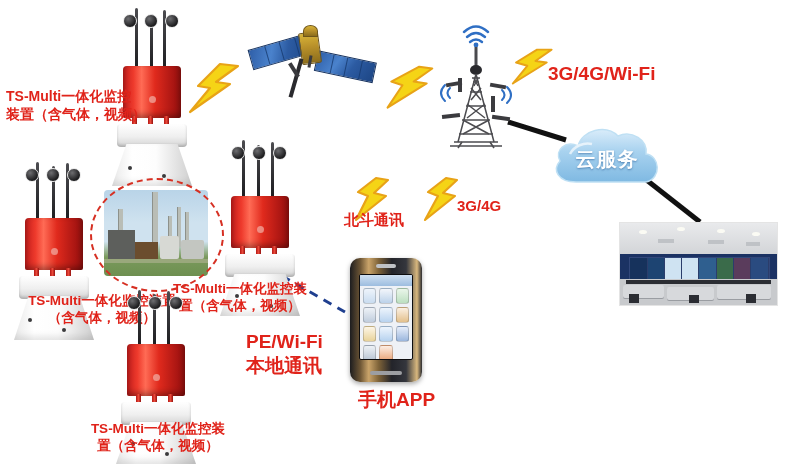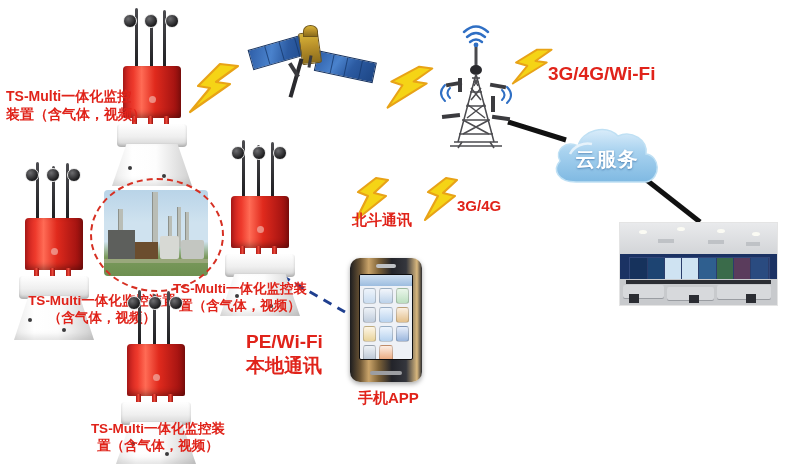--- a/index.html
+++ b/index.html
@@ -325,21 +325,21 @@
   </svg>
 
   <svg class="bolt" style="left:352px;top:176px;" width="40" height="48" viewBox="0 0 40 48">
     <polygon points="24,2 6,16 16,20 4,44 34,20 22,17 36,4" fill="#f5d416" stroke="#e8a317" stroke-width="2.2" stroke-linejoin="round"></polygon>
   </svg>
 
   <svg class="bolt" style="left:420px;top:176px;" width="40" height="48" viewBox="0 0 40 48">
     <polygon points="26,2 8,16 18,20 5,44 35,20 23,17 37,4" fill="#f5d416" stroke="#e8a317" stroke-width="2.2" stroke-linejoin="round"></polygon>
   </svg>
 
-  <div class="lbl" style="left:352px;top:210px;font-size:15px;text-align:right;">北斗通讯</div>
+  <div class="lbl" style="left:344px;top:210px;font-size:15px;text-align:right;">北斗通讯</div>
   <div class="lbl" style="left:440px;top:196px;font-size:15px;margin-left:17px;">3G/4G</div>
   <div class="lbl" style="left:548px;top:62px;font-size:19px;">3G/4G/Wi-Fi</div>
   <div class="lbl" style="left:246px;top:330px;font-size:19px;">PE/Wi-Fi
 本地通讯</div>
 
   <div class="cloud-wrap" style="left:548px;top:120px;width:118px;height:72px;">
     <svg width="118" height="72" viewBox="0 0 118 72">
       <defs>
         <linearGradient id="cloudGrad" x1="0" y1="0" x2="0" y2="1">
           <stop offset="0%" stop-color="#d9ecfa"></stop>
@@ -401,15 +401,15 @@
         <div class="app" style="background:linear-gradient(#fdf6e6,#e8d39a);"></div>
         <div class="app" style="background:linear-gradient(#eef5fd,#b6d2ef);"></div>
         <div class="app" style="background:linear-gradient(#e7eefa,#9ab6dd);"></div>
         <div class="app" style="background:linear-gradient(#eef2f6,#b9c5d4);"></div>
         <div class="app" style="background:linear-gradient(#fdeee4,#e9a77c);"></div>
         <div class="app" style="background:transparent;border:none;"></div>
       </div>
     </div>
     <div class="phone-speaker" style="left:20px;bottom:7px;width:32px;height:4px;background:#9c9ea2;"></div>
   </div>
-  <div class="lbl" style="left:358px;top:388px;font-size:15px;">手机APP</div>
+  <div class="lbl" style="left:358px;top:388px;font-size:19px;">手机APP</div>
 
 </div>
 
 </body></html>

